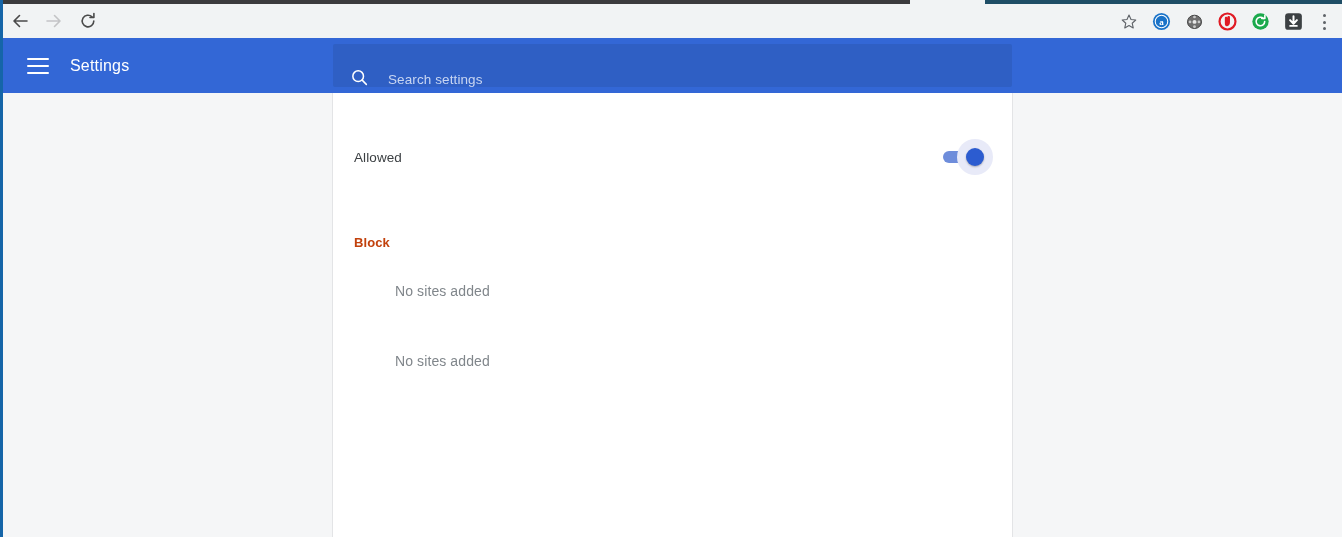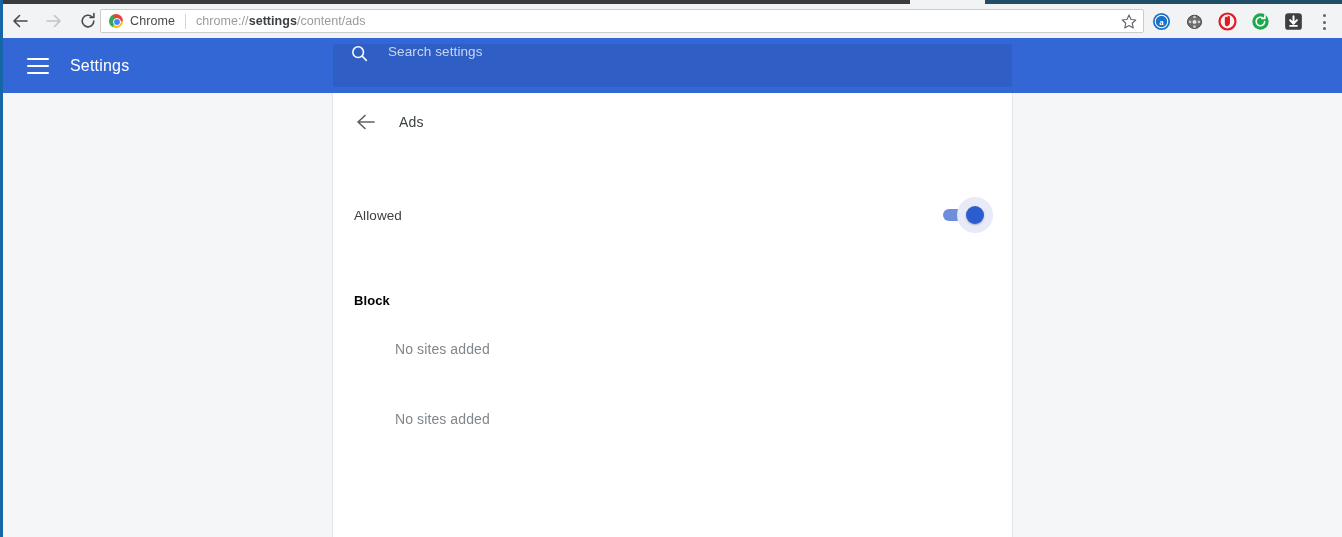--- a/index.html
+++ b/index.html
@@ -63,21 +63,21 @@
     position:absolute; top:38px; left:0; width:1342px; height:55px;
     background:#3367d6; display:flex; align-items:center;
   }
   .hamburger { margin-left:27px; width:22px; height:16px;
                display:flex; flex-direction:column; justify-content:space-between; flex:none;}
   .hamburger span { display:block; height:2px; background:#fff; border-radius:1px; }
   .settings-title { color:#ffffff; font-size:16px; margin-left:21px; letter-spacing:.2px; }
 
   .searchbox {
     position:absolute; left:333px; top:6px; width:679px; height:43px;
-    background:#2f5fc4; border-radius:2px; display:flex; align-items:flex-start;
+    background:#2f5fc4; border-radius:2px; display:flex; align-items:flex-end;
   }
   .search-icon { margin-left:17px; flex:none; }
   .search-placeholder { color:#c9d6f2; font-size:13.5px; margin-left:19px; letter-spacing:.1px; }
 
   
   .page-bg { position:absolute; top:93px; left:0; width:1342px; height:444px; background:#f5f6f7; }
   .left-border { position:absolute; top:0px; left:0; width:3px; height:537px; background:#1565a8; }
 
   .card {
     position:absolute; top:93px; left:332px; width:681px; height:444px;
@@ -104,21 +104,21 @@
     position:absolute; left:-14px; top:12px; width:36px; height:12px;
     border-radius:6px; background:#6e8ddb;
   }
   .toggle .knob {
     position:absolute; left:9px; top:9px; width:18px; height:18px;
     border-radius:50%; background:#2c5cd0;
     box-shadow:0 1px 2px rgba(0,0,0,.28);
   }
 
   .section { padding-left:21px; }
-  .section-title { font-size:13px; color:#000000; font-weight:bold; letter-spacing:.1px; }
+  .section-title { font-size:13px; color:#c2410c; font-weight:bold; letter-spacing:.1px; }
   .section-empty { font-size:14px; color:#80868b; margin-left:41px; letter-spacing:.1px; }
 
   .sec-block { margin-top:52px; }
   .sec-block .section-empty { margin-top:33px; }
   .sec-allow { margin-top:54px; }
   .sec-allow .section-empty { margin-top:33px; }
 </style>
 </head>
 <body>
 
@@ -143,28 +143,20 @@
       </svg>
     </div>
 
     <div class="nav-btn">
       <svg width="18" height="18" viewBox="0 0 18 18">
         <path d="M14.8 9a5.8 5.8 0 1 1-1.75-4.15" fill="none" stroke="#4a4a4a" stroke-width="1.6" stroke-linecap="round"></path>
         <path d="M14.9 1.6v3.9h-3.9" fill="none" stroke="#4a4a4a" stroke-width="1.6" stroke-linecap="round" stroke-linejoin="round"></path>
       </svg>
     </div>
 
-    <div class="omnibox">
-      <div class="chrome-brand">
-        <span class="chrome-logo"></span>
-        <span class="chrome-label">Chrome</span>
-      </div>
-      <span class="omni-sep"></span>
-      <span class="url"><span>chrome://</span><span class="strong">settings</span><span>/content/ads</span></span>
-    </div>
 
     <div class="star-btn">
       <svg width="18" height="18" viewBox="0 0 20 20">
         <path d="M10 2.3l2.25 4.9 5.25.55-3.95 3.6 1.15 5.2L10 13.85 5.3 16.55l1.15-5.2L2.5 7.75l5.25-.55z" fill="none" stroke="#5f6368" stroke-width="1.25" stroke-linejoin="round"></path>
       </svg>
     </div>
 
     <div class="ext-bar">
       <svg class="ext" viewBox="0 0 20 20">
         <circle cx="10" cy="10" r="9" fill="#1a73c8"></circle>
@@ -221,26 +213,20 @@
         <path d="M12.8 12.8L17.2 17.2" stroke="#ffffff" stroke-width="1.6" stroke-linecap="round"></path>
       </svg>
       <span class="search-placeholder">Search settings</span>
     </div>
   </div>
 
   <div class="page-bg"></div>
 
   <div class="card">
 
-    <div class="card-head">
-      <svg class="back-arrow" viewBox="0 0 24 24">
-        <path d="M20 12H4.5M11 5.5L4 12l7 6.5" fill="none" stroke="#5f6368" stroke-width="1.7" stroke-linecap="round" stroke-linejoin="round"></path>
-      </svg>
-      <span class="card-title">Ads</span>
-    </div>
 
     <div class="row-allowed">
       <span class="row-label">Allowed</span>
       <span class="toggle">
         <span class="track"></span>
         <span class="halo"></span>
         <span class="knob"></span>
       </span>
     </div>
 

